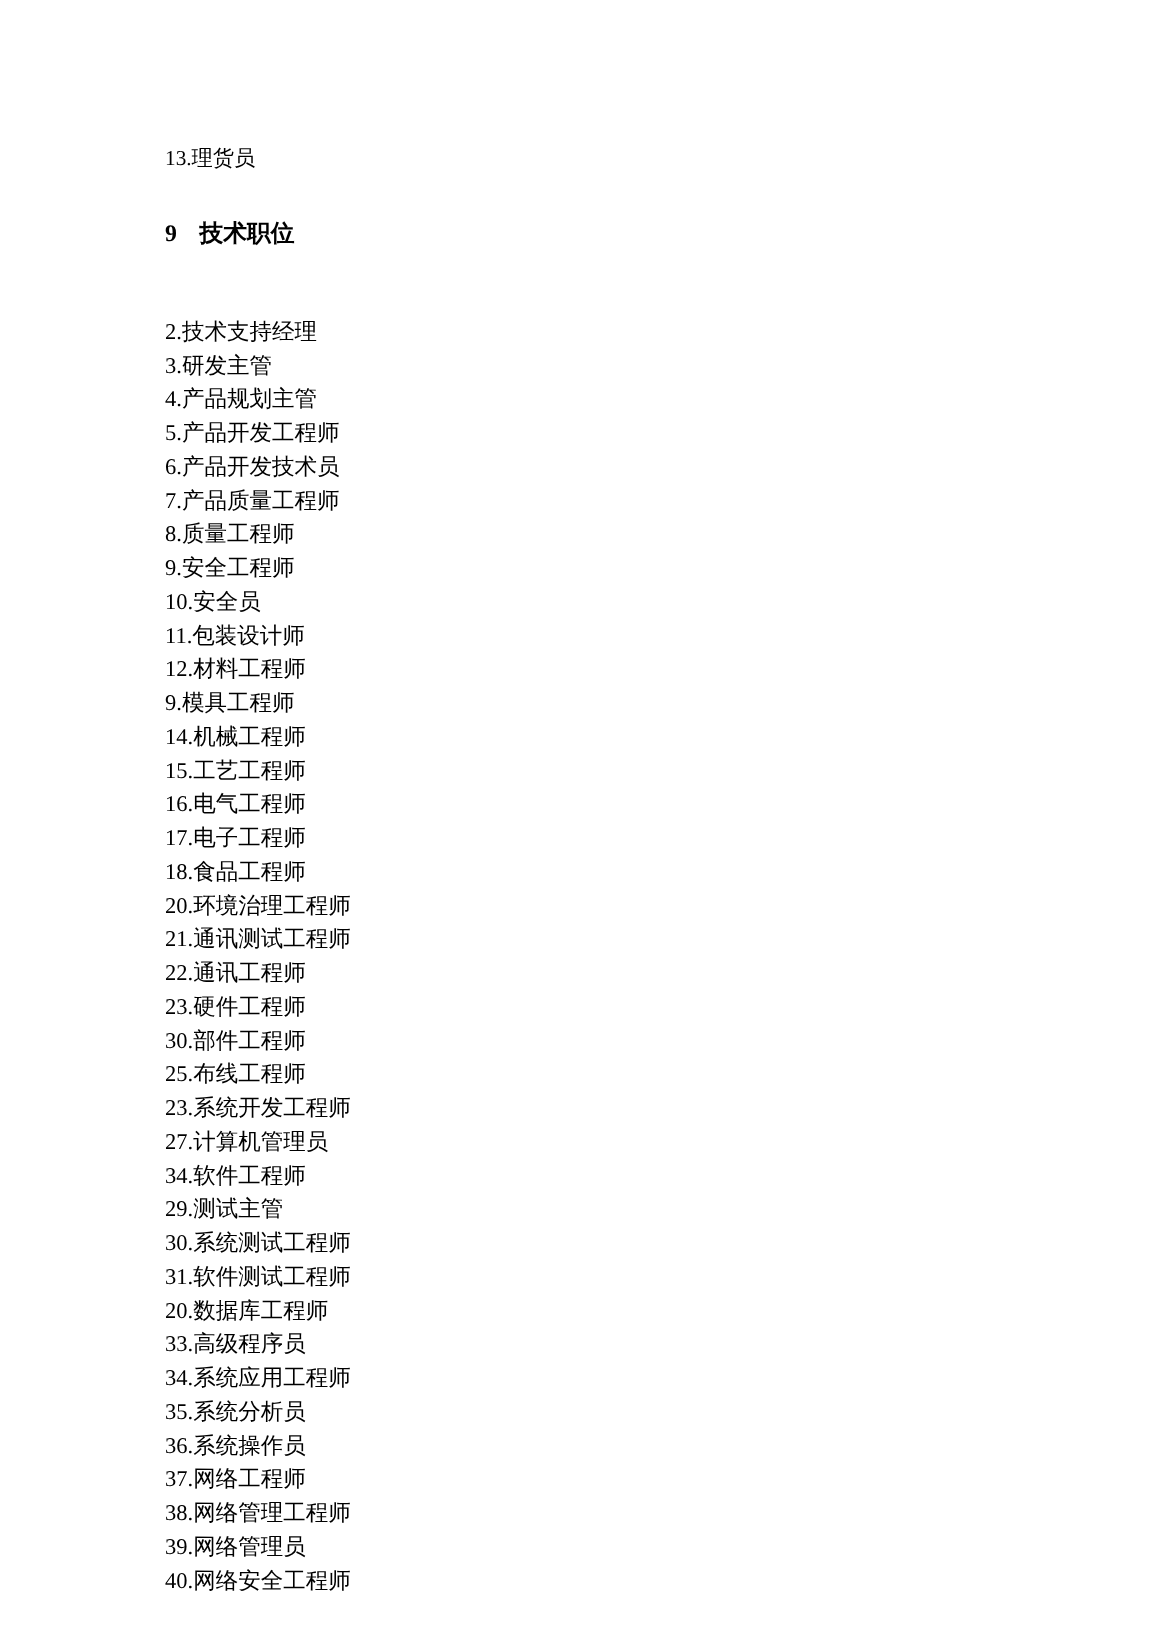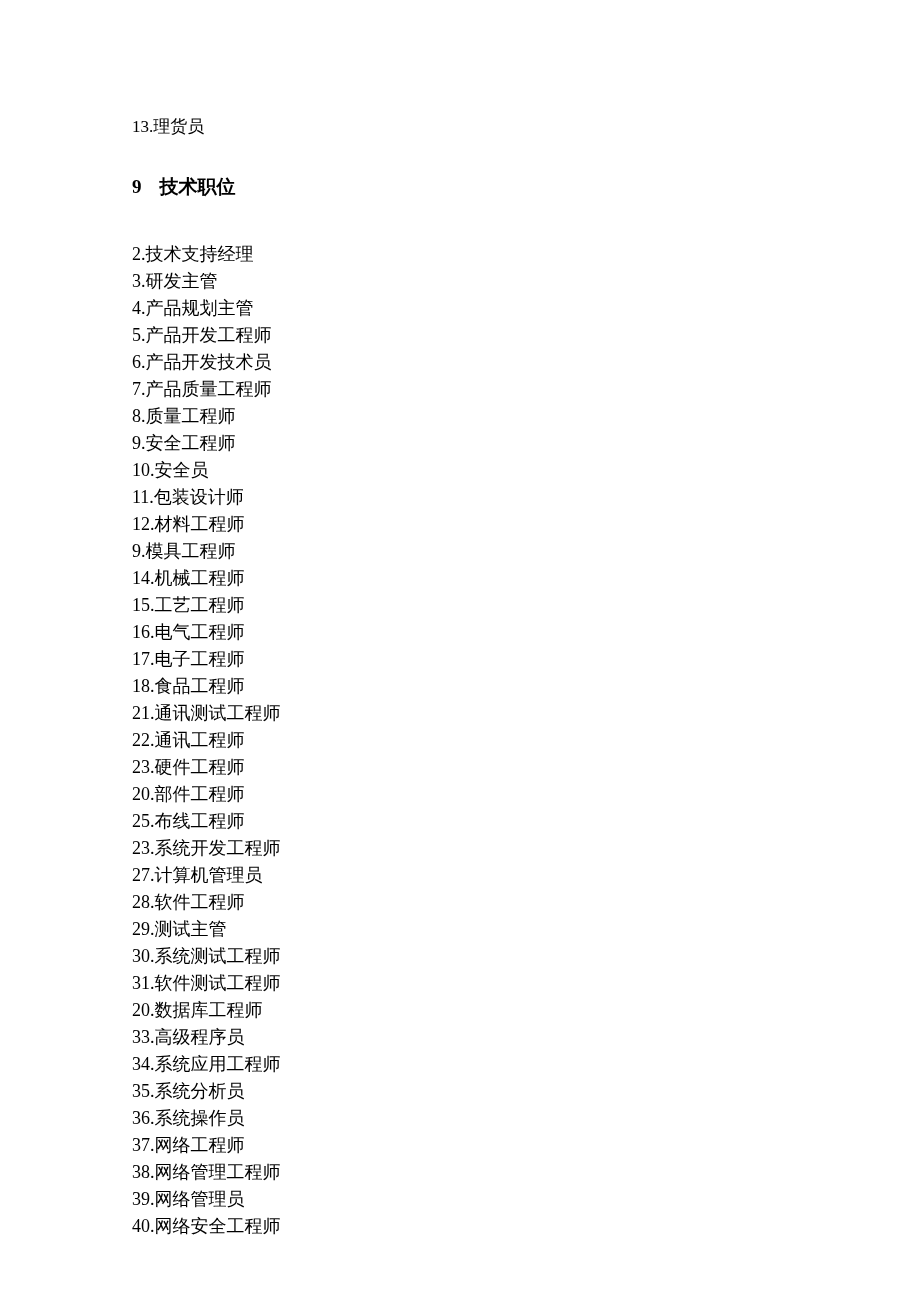--- a/index.html
+++ b/index.html
@@ -16,21 +16,21 @@
       color: #000000;
     }
     .top-item {
       font-size: 17px;
       line-height: 1.3;
       margin-bottom: 36px;
     }
     .section-header {
       font-size: 19px;
       font-weight: bold;
-      margin-bottom: 41px;
+      margin-bottom: 52px;
     }
     .section-number {
       display: inline-block;
       margin-right: 18px;
     }
     .item {
       font-size: 18px;
       line-height: 27px;
     }
   </style>
@@ -54,28 +54,29 @@
   <div class="item">9.安全工程师</div>
   <div class="item">10.安全员</div>
   <div class="item">11.包装设计师</div>
   <div class="item">12.材料工程师</div>
   <div class="item">9.模具工程师</div>
   <div class="item">14.机械工程师</div>
   <div class="item">15.工艺工程师</div>
   <div class="item">16.电气工程师</div>
   <div class="item">17.电子工程师</div>
   <div class="item">18.食品工程师</div>
+  <div class="item">20.环境治理工程师</div>
   <div class="item">21.通讯测试工程师</div>
   <div class="item">22.通讯工程师</div>
   <div class="item">23.硬件工程师</div>
-  <div class="item">20.部件工程师</div>
+  <div class="item">30.部件工程师</div>
   <div class="item">25.布线工程师</div>
   <div class="item">23.系统开发工程师</div>
   <div class="item">27.计算机管理员</div>
-  <div class="item">28.软件工程师</div>
+  <div class="item">34.软件工程师</div>
   <div class="item">29.测试主管</div>
   <div class="item">30.系统测试工程师</div>
   <div class="item">31.软件测试工程师</div>
   <div class="item">20.数据库工程师</div>
   <div class="item">33.高级程序员</div>
   <div class="item">34.系统应用工程师</div>
   <div class="item">35.系统分析员</div>
   <div class="item">36.系统操作员</div>
   <div class="item">37.网络工程师</div>
   <div class="item">38.网络管理工程师</div>

